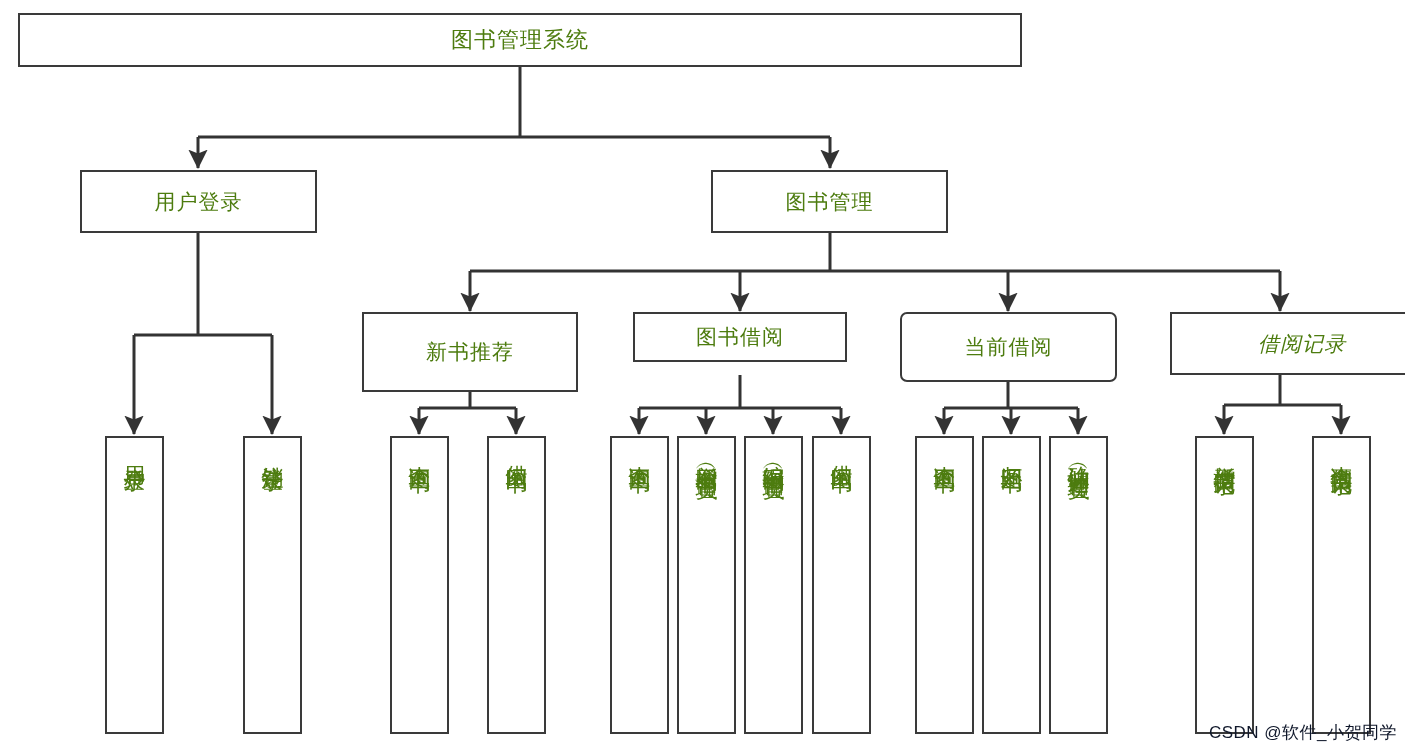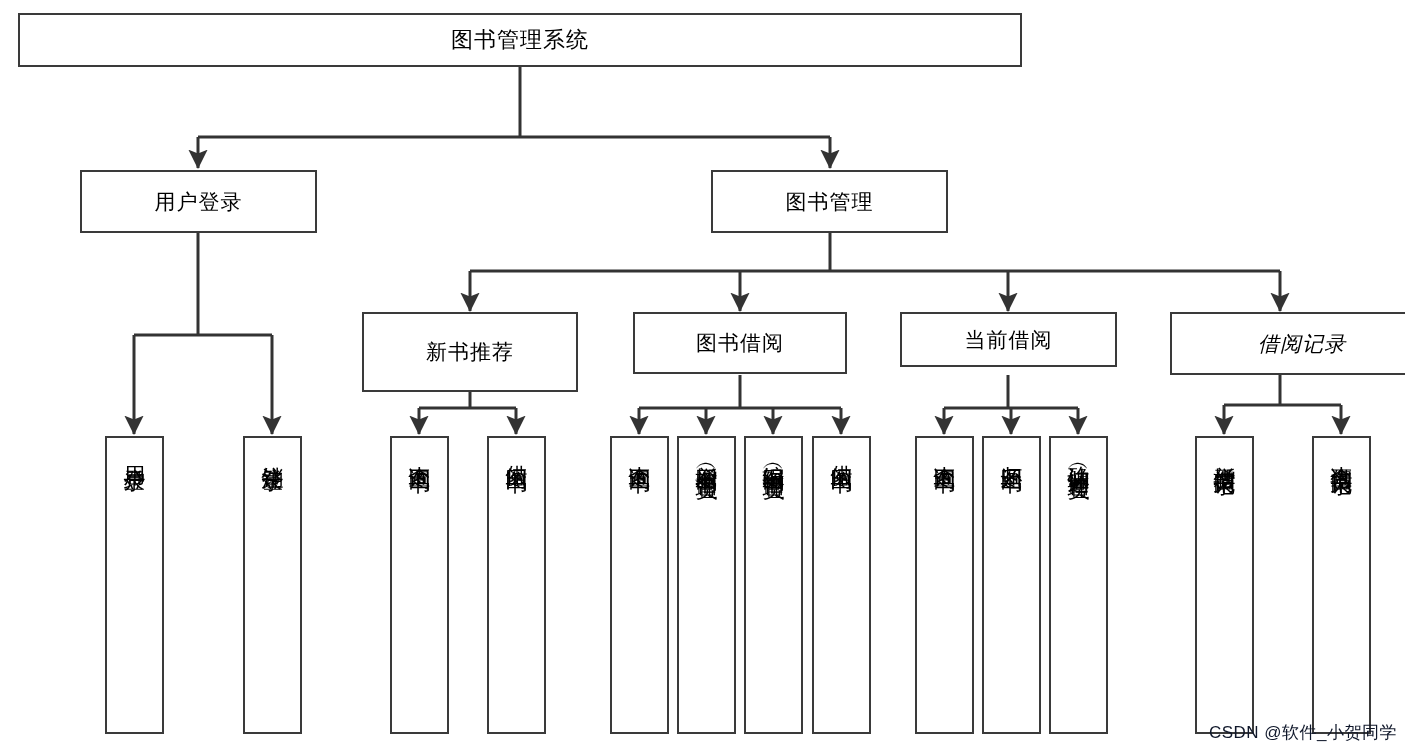--- a/index.html
+++ b/index.html
@@ -28,21 +28,21 @@
     pointer-events: none;
   }
   .node {
     position: absolute;
     box-sizing: border-box;
     border: 2px solid #3a3a3a;
     background: #ffffff;
     display: flex;
     align-items: center;
     justify-content: center;
-    color: #000000;
+    color: #4d7c0f;
   }
   .node.h {
     font-size: 21px;
     line-height: 1.1;
     letter-spacing: 1px;
     white-space: nowrap;
   }
   .node.root {
     font-size: 22px;
   }
@@ -137,24 +137,24 @@
   <div class="node h" style="left:80px; top:170px; width:237px; height:63px;">
     <span>用户登录</span>
   </div>
   <div class="node h" style="left:711px; top:170px; width:237px; height:63px;">
     <span>图书管理</span>
   </div>
 
   <div class="node h" style="left:362px; top:312px; width:216px; height:80px;">
     <span>新书推荐</span>
   </div>
-  <div class="node h" style="left:633px; top:312px; width:214px; height:62px;">
+  <div class="node h" style="left:633px; top:312px; width:214px; height:50px;">
     <span>图书借阅</span>
   </div>
-  <div class="node h" style="left:900px; top:312px; width:217px; height:55px;">
+  <div class="node h" style="left:900px; top:312px; width:217px; height:70px;border-radius:7px;">
     <span>当前借阅</span>
   </div>
   <div class="node h" style="left:1170px; top:312px; width:264px; height:63px;font-style:italic;">
     <span>借阅记录</span>
   </div>
 
   <div class="node v" style="left:105px; top:436px; width:59px; height:298px;">
     <span class="vtext">用户登录</span>
   </div>
   <div class="node v" style="left:243px; top:436px; width:59px; height:298px;">

